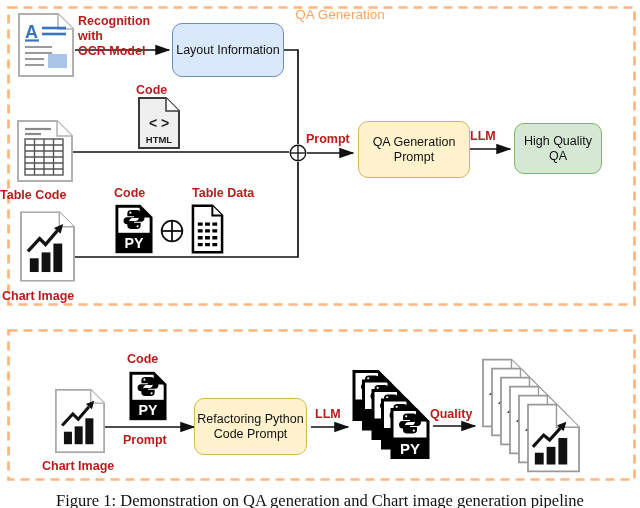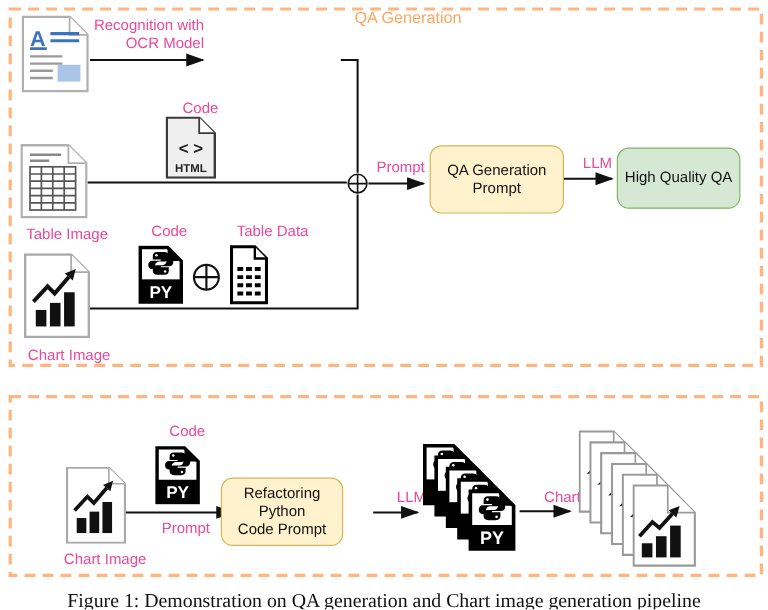--- a/index.html
+++ b/index.html
@@ -1,20 +1,20 @@
 <!DOCTYPE html>
 <html><head>
 <meta charset="utf-8">
 <style>
   html,body{margin:0;padding:0;background:#fff;}
   .canvas{position:relative;width:640px;height:508px;background:#fff;overflow:hidden;
           font-family:"Liberation Sans",sans-serif;color:#111;}
   .abs{position:absolute;}
-  .lbl{position:absolute;text-align:right;font-size:12.5px;line-height:15px;
-       white-space:pre-line;color:#ec4899;}
+  .lbl{position:absolute;text-align:left;font-size:12.5px;line-height:15px;
+       white-space:pre-line;color:#b91c1c;font-weight:bold;}
   .sec-title{position:absolute;text-align:center;font-size:13.5px;font-weight:400;
        color:#ffa45f;}
   .node{position:absolute;display:flex;align-items:center;justify-content:center;
         border-radius:10px;font-size:12.5px;line-height:15px;text-align:center;
         white-space:pre-line;box-sizing:border-box;}
   .node.blue {background:#dae8fc;border:1.6px solid #6c8ebf;}
   .node.yellow{background:#fff2cc;border:1.6px solid #d6b656;}
   .node.green {background:#d5e8d4;border:1.6px solid #82b366;}
   .caption{position:absolute;left:0;right:0;top:491px;text-align:center;
            font-family:"Liberation Serif",serif;font-size:16.5px;color:#111;}
@@ -156,25 +156,26 @@
 
   <div class="sec-title" style="left:270px;top:7px;width:140px;z-index:2">QA Generation</div>
 
   <svg class="abs" style="left:18px;top:13px;z-index:2" width="56" height="64" viewBox="0 0 56 64">
       <use href="#sym-doc-text"></use>
     </svg>
 
   <div class="lbl" style="left:78px;top:14px;width:92px;z-index:2">Recognition with
 OCR Model</div>
 
+  <div class="node blue" style="left:172px;top:23px;width:112px;height:54px;z-index:2">Layout Information</div>
 
   <svg class="abs" style="left:17px;top:120px;z-index:2" width="56" height="62" viewBox="0 0 56 62">
       <use href="#sym-doc-table"></use>
     </svg>
-  <div class="lbl" style="left:0px;top:188px;width:90px;z-index:2">Table Image</div>
+  <div class="lbl" style="left:0px;top:188px;width:90px;z-index:2">Table Code</div>
 
   <div class="lbl" style="left:136px;top:83px;width:46px;z-index:2">Code</div>
   <svg class="abs" style="left:138px;top:97px;z-index:2" width="42" height="52" viewBox="0 0 42 52">
       <use href="#sym-html"></use>
     </svg>
 
   <svg class="abs" style="left:20px;top:210px;z-index:2" width="55" height="73" viewBox="0 0 56 72">
       <use href="#sym-chart"></use>
     </svg>
   <div class="lbl" style="left:2px;top:289px;width:90px;z-index:2">Chart Image</div>
@@ -197,48 +198,48 @@
       <use href="#sym-oplus"></use>
     </svg>
 
   <div class="lbl" style="left:306px;top:132px;width:48px;z-index:2">Prompt</div>
 
   <div class="node yellow" style="left:358px;top:121px;width:112px;height:57px;z-index:2">QA Generation
 Prompt</div>
 
   <div class="lbl" style="left:470px;top:129px;width:40px;z-index:2">LLM</div>
 
-  <div class="node green" style="left:514px;top:123px;width:103px;height:51px;z-index:2">High Quality QA</div>
+  <div class="node green" style="left:514px;top:123px;width:88px;height:51px;z-index:2">High Quality QA</div>
 
 
   <svg class="abs" style="left:55px;top:387px;z-index:2" width="50" height="68" viewBox="0 0 56 72">
       <use href="#sym-chart"></use>
     </svg>
   <div class="lbl" style="left:42px;top:459px;width:80px;z-index:2">Chart Image</div>
 
   <div class="lbl" style="left:127px;top:352px;width:44px;z-index:2">Code</div>
   <svg class="abs" style="left:129px;top:369px;z-index:2" width="38" height="54" viewBox="0 0 40 52">
       <use href="#sym-py"></use>
     </svg>
   <div class="lbl" style="left:123px;top:433px;width:52px;z-index:2">Prompt</div>
 
-  <div class="node yellow" style="left:184px;top:398px;width:102px;height:57px;z-index:2">Refactoring Python
+  <div class="node yellow" style="left:194px;top:398px;width:113px;height:57px;z-index:2">Refactoring Python
 Code Prompt</div>
 
   <div class="lbl" style="left:315px;top:407px;width:40px;z-index:2">LLM</div>
 
   <svg class="abs" style="left:352px;top:369px;z-index:2" width="78" height="91" viewBox="0 0 78 91">
     <use href="#sym-py" x="0" y="0" width="40" height="53"></use>
     <use href="#sym-py" x="9.5" y="9.5" width="40" height="53"></use>
     <use href="#sym-py" x="19" y="19" width="40" height="53"></use>
     <use href="#sym-py" x="28.5" y="28.5" width="40" height="53"></use>
     <use href="#sym-py" x="38" y="38" width="40" height="53"></use>
   </svg>
 
-  <div class="lbl" style="left:430px;top:407px;width:54px;z-index:2">Chart</div>
+  <div class="lbl" style="left:430px;top:407px;width:54px;z-index:2">Quality</div>
 
   <svg class="abs" style="left:482px;top:358px;z-index:2" width="98" height="115" viewBox="0 0 98 115">
     <use href="#sym-sheet" x="0" y="0" width="53" height="70"></use>
     <use href="#sym-sheet" x="9" y="9" width="53" height="70"></use>
     <use href="#sym-sheet" x="18" y="18" width="53" height="70"></use>
     <use href="#sym-sheet" x="27" y="27" width="53" height="70"></use>
     <use href="#sym-sheet" x="36" y="36" width="53" height="70"></use>
     <use href="#sym-sheet-front" x="45" y="45" width="53" height="70"></use>
   </svg>
 

